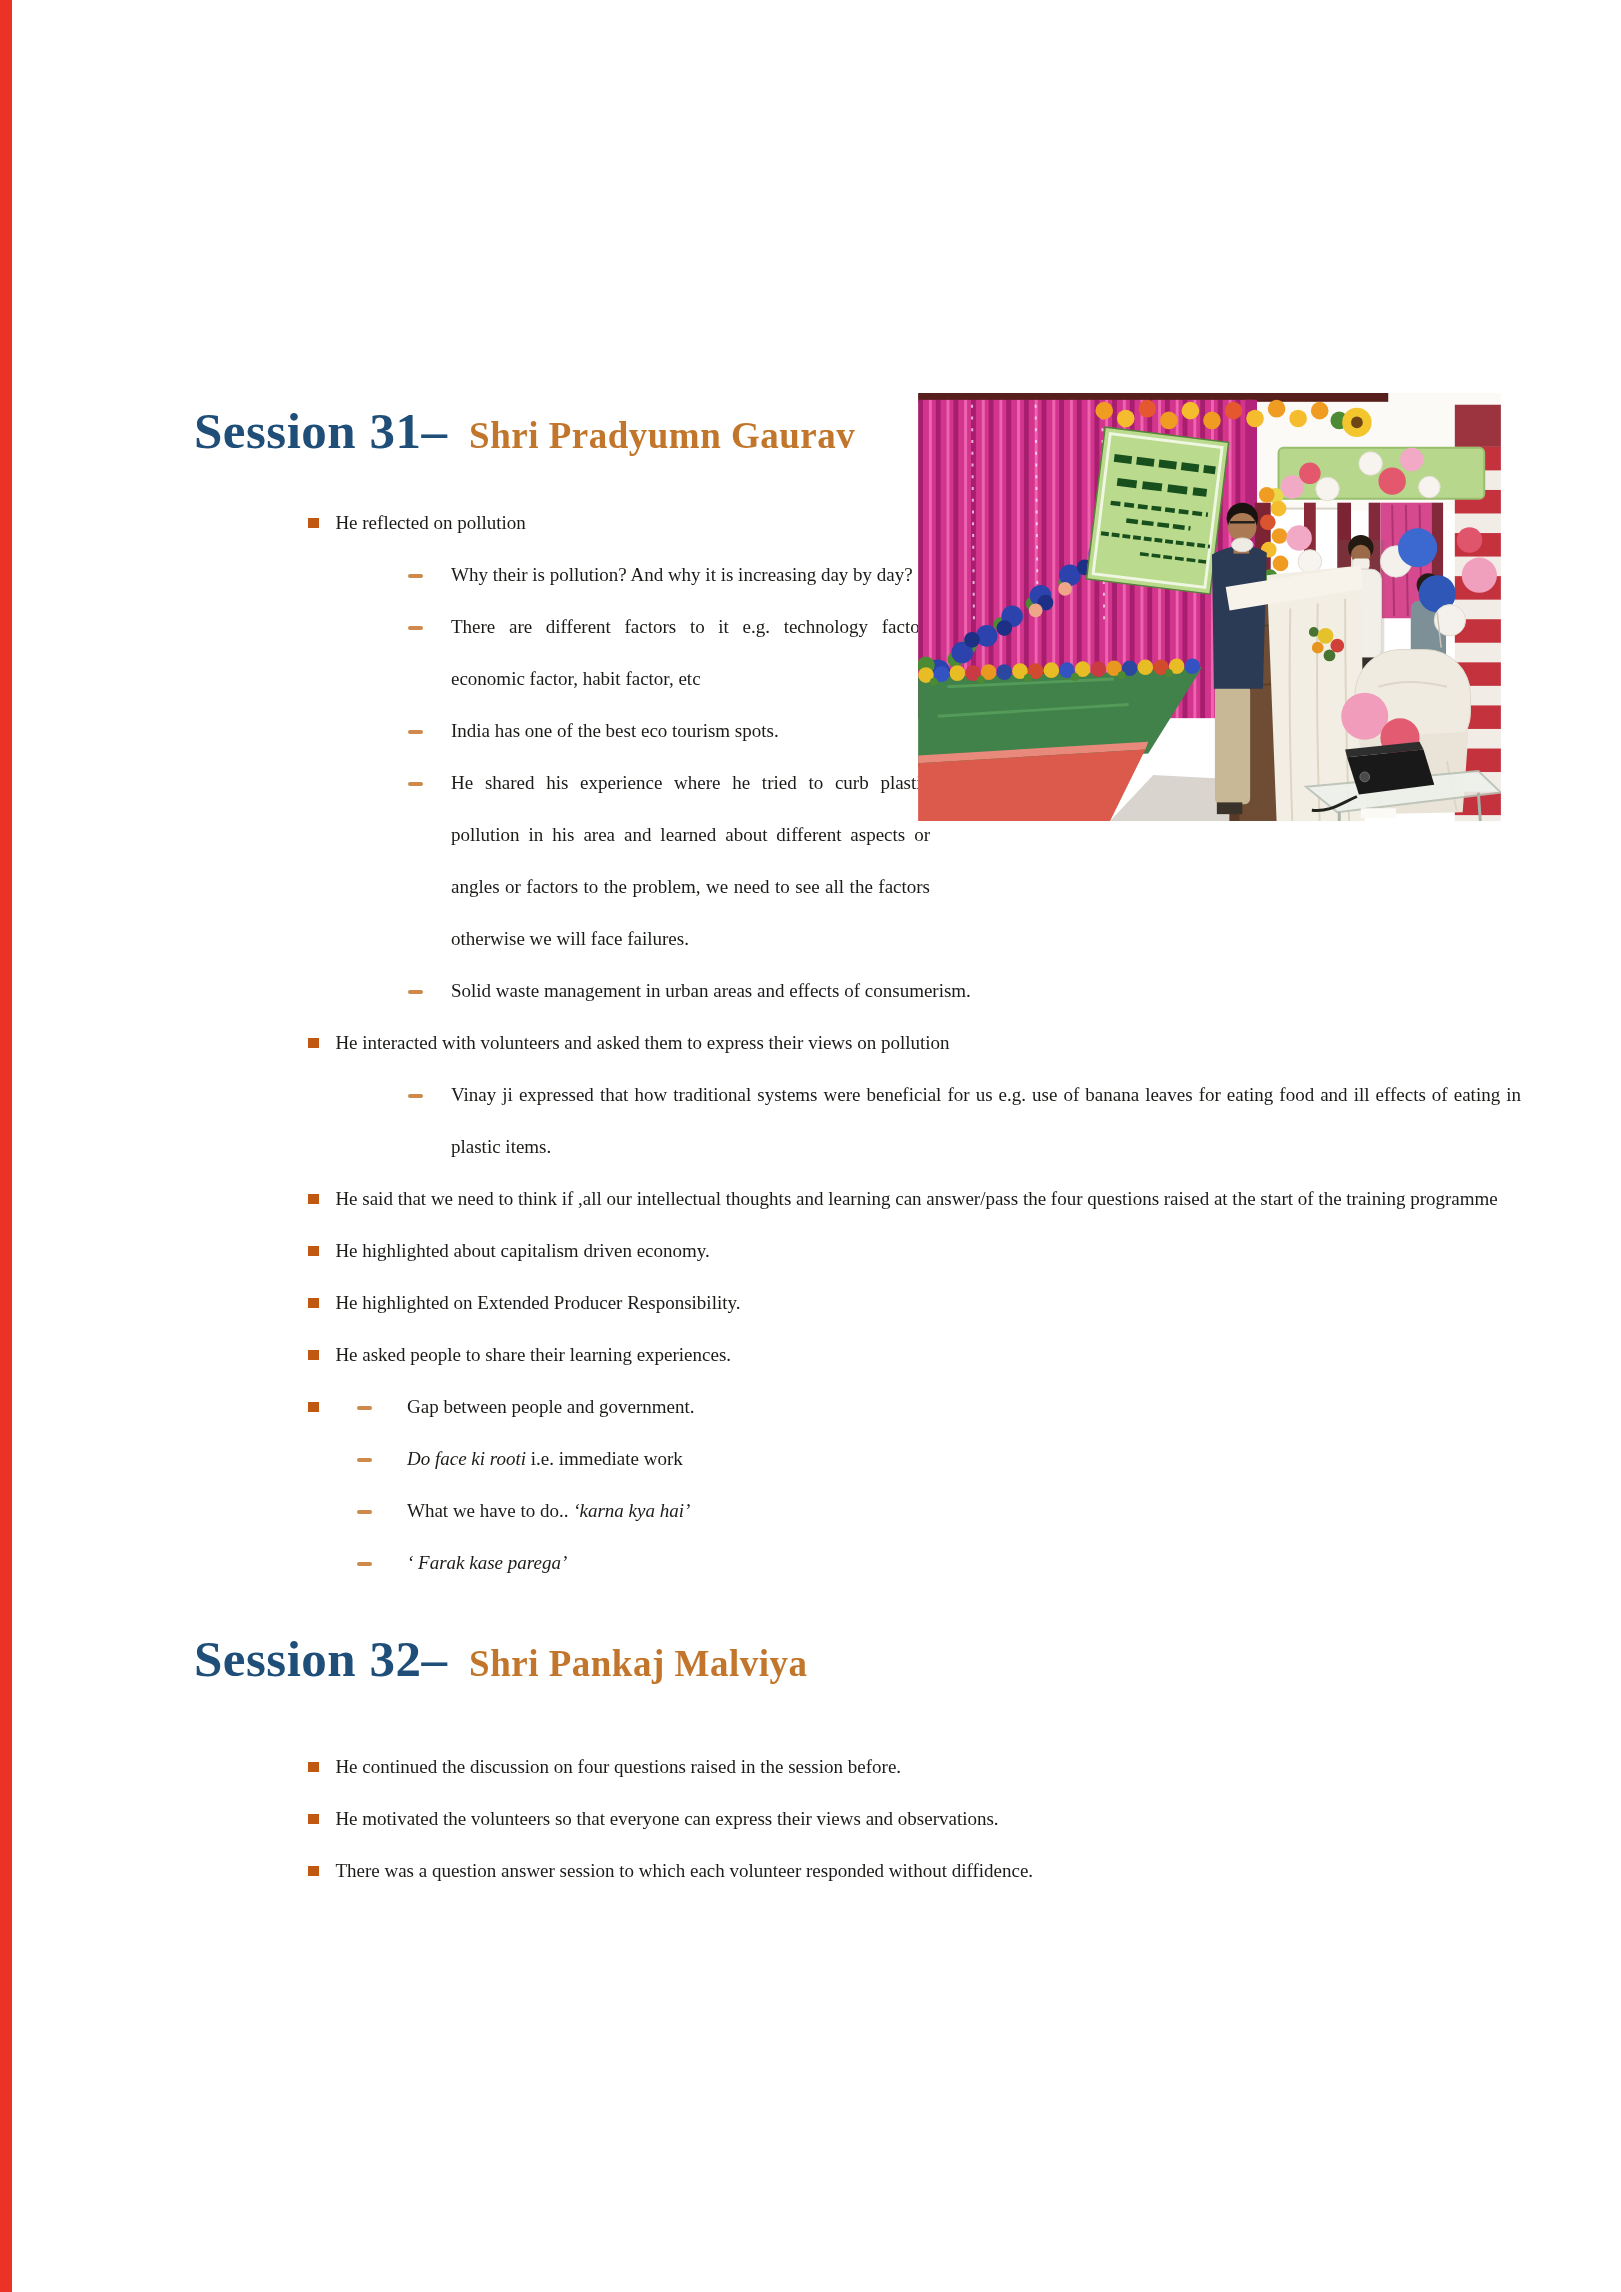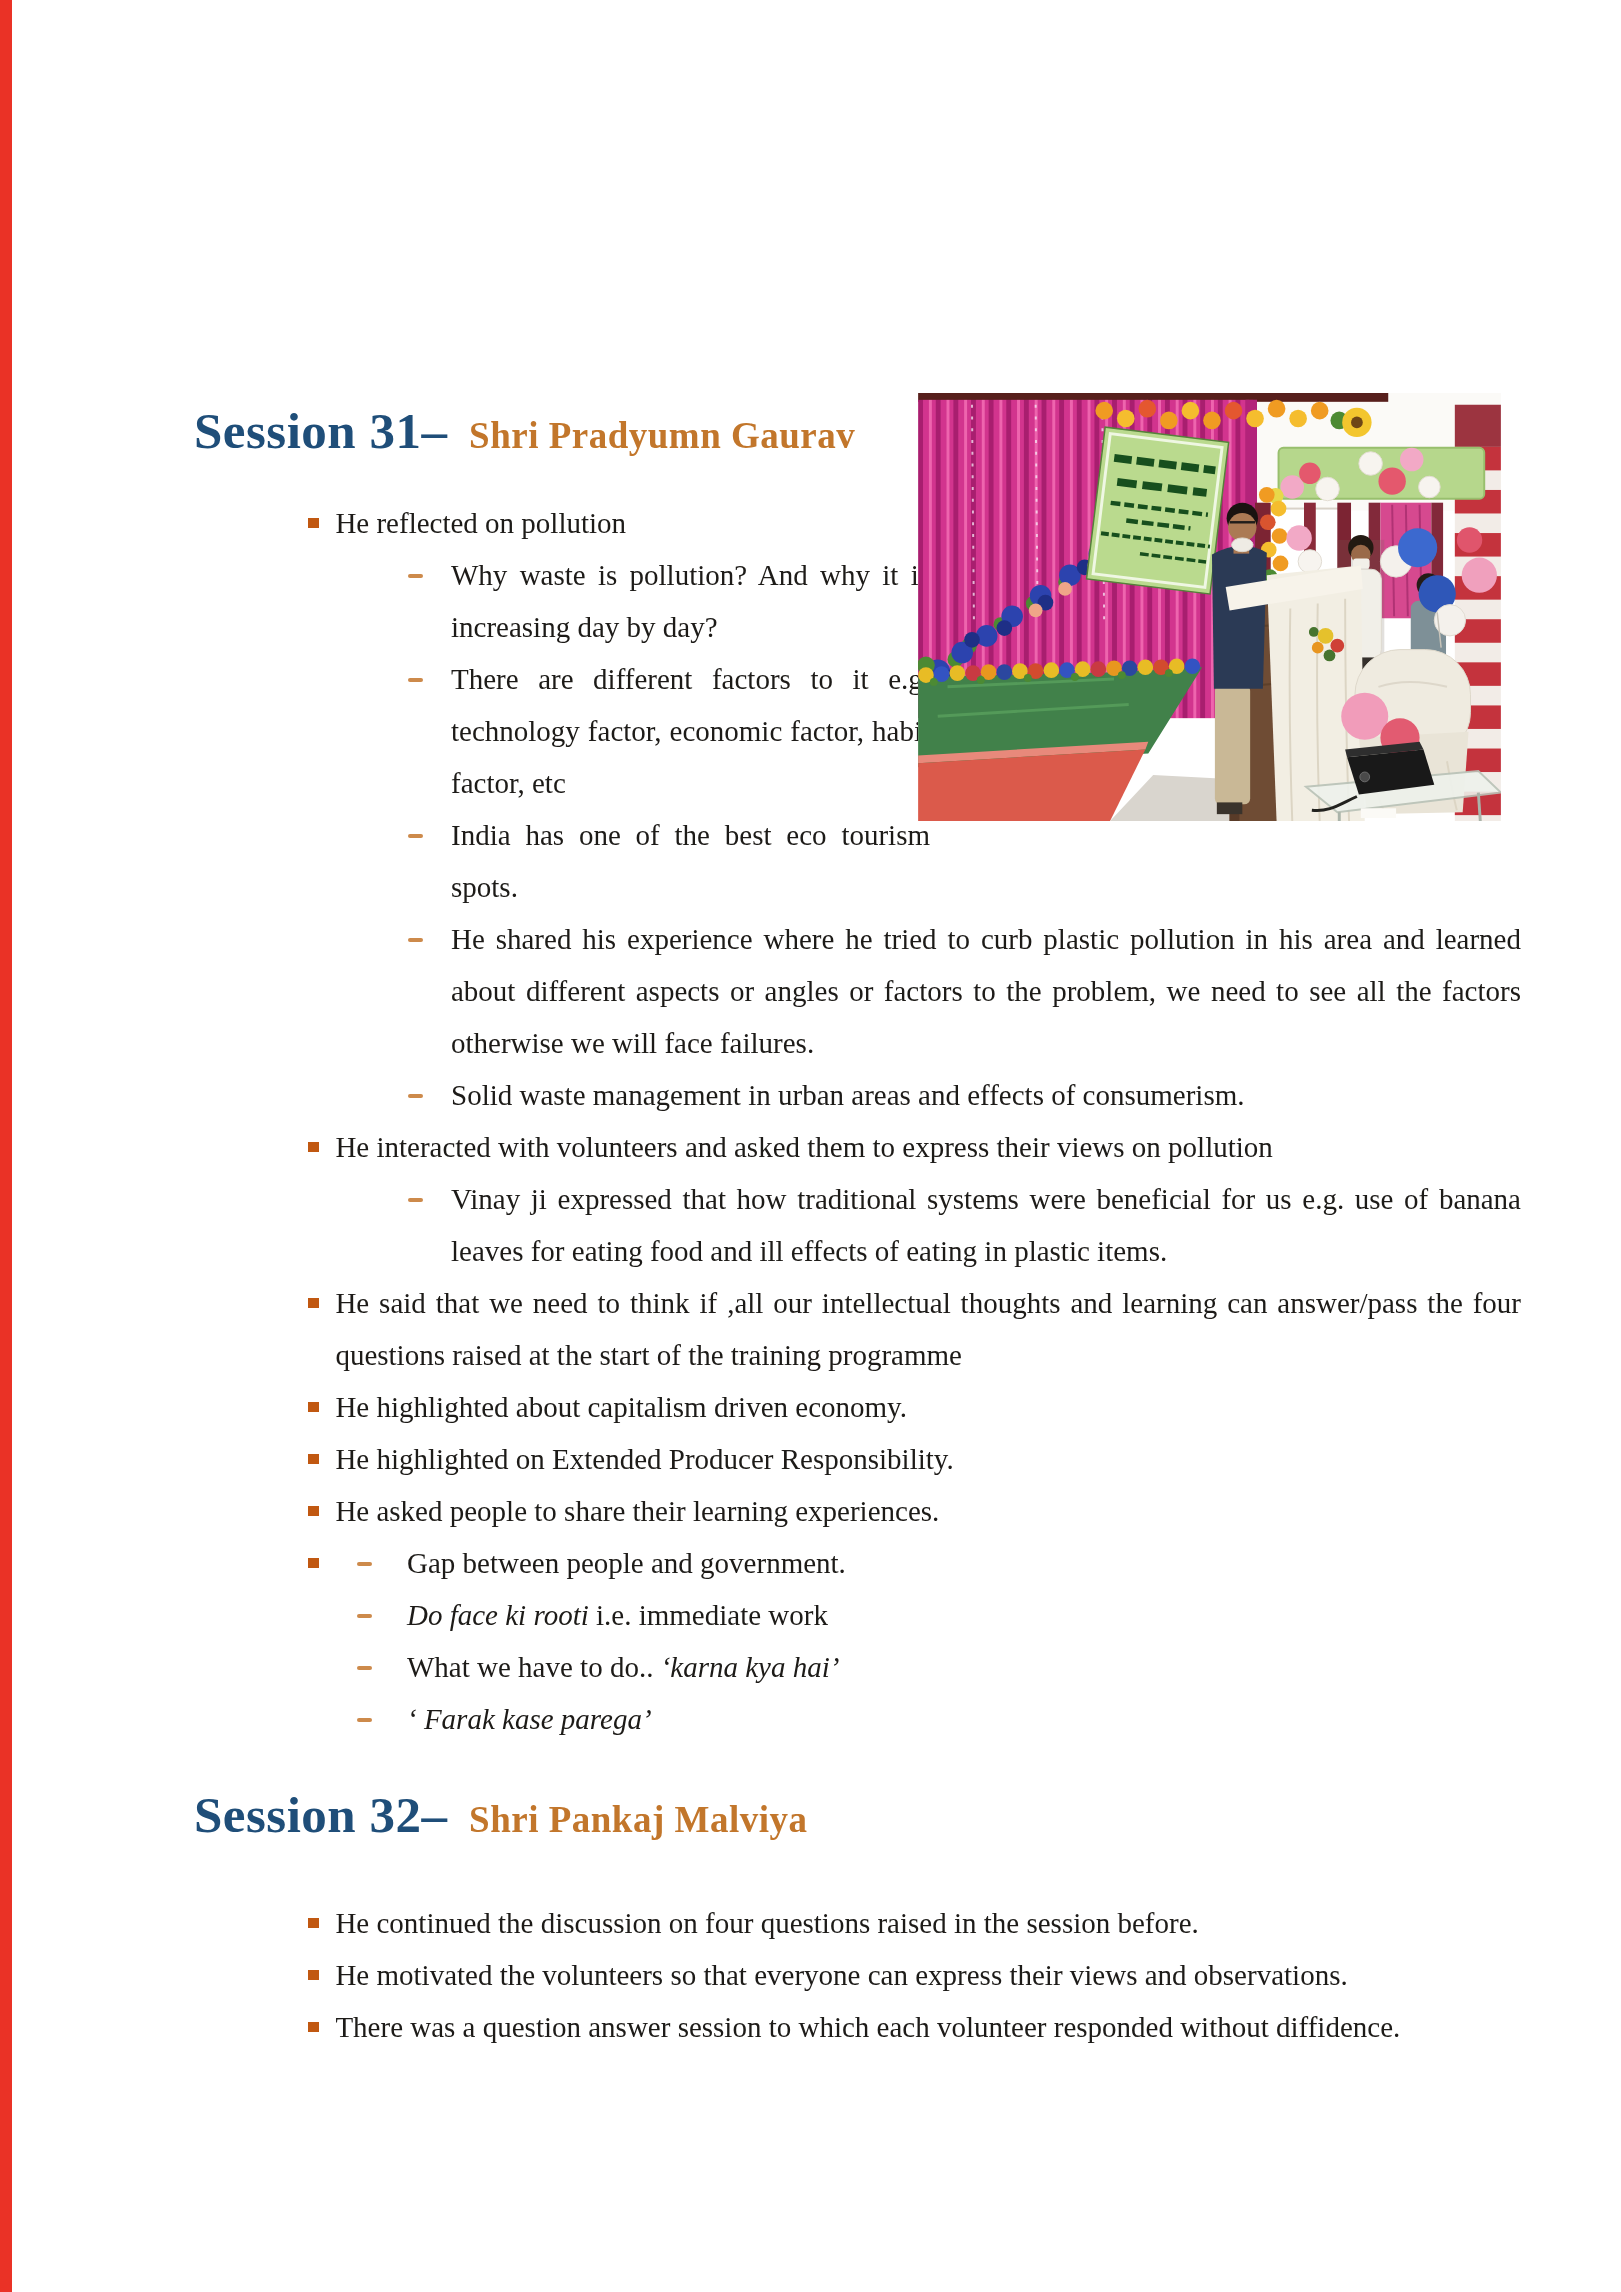--- a/index.html
+++ b/index.html
@@ -7,21 +7,21 @@
     width:1621px;height:2293px;position:relative;background:#ffffff;
     font-family:"Liberation Serif", serif;color:#1d1b18;overflow:hidden;
   }
   .red-bar{position:absolute;left:0;top:0;width:11.8px;height:2293px;background:#ea3226;}
   .content{position:absolute;left:0;top:0;width:1621px;padding-left:12px;}
   h1.session-heading{margin:0;font-weight:bold;font-size:51px;line-height:59px;white-space:nowrap;}
   h1#s31-heading{margin:402px 0 0 182px;}
   h1#s32-heading{margin:41px 8px 0 182px;}
   .sess{color:#1f4e79;letter-spacing:0.5px;}
   .spk{color:#c2762b;font-size:37px;font-weight:600;margin-left:21.6px;letter-spacing:0.5px;}
-  .list{margin:32px 112px 0 296px;font-size:29px;line-height:52px;}
+  .list{margin:32px 112px 0 296px;font-size:19px;line-height:52px;}
   #list-s32{margin-top:48px;}
   .photo-spacer{float:right;width:591px;height:384px;}
   .item{position:relative;text-align:justify;}
   .item .marker{position:absolute;display:block;}
   .item.l1{padding-left:27.4px;}
   .item.l1 .marker{left:0;top:20.6px;width:10.8px;height:10.8px;background:#c15811;}
   .item.l2{padding-left:143px;}
   .item.l2 .marker{left:100px;top:24.5px;width:14.7px;height:4.9px;border-radius:2px;background:#cd8a4b;}
   .item.l3{padding-left:99px;}
   .item.l3 .marker{left:49px;top:24.5px;width:14.7px;height:4.9px;border-radius:2px;background:#cd8a4b;}
@@ -35,21 +35,21 @@
 <div class="red-bar"></div>
 
 <div class="content">
 
   <h1 class="session-heading" id="s31-heading"><span class="sess">Session 31–</span><span class="spk">Shri Pradyumn Gaurav</span></h1>
 
   <div class="list" id="list-s31">
     <div class="photo-spacer"></div>
 
     <div class="item l1"><span class="marker"></span><span class="pre">He reflected on pollution</span><span class="it"></span><span class="post"></span></div>
-    <div class="item l2"><span class="marker"></span><span class="pre">Why waste is pollution? And why it is increasing day by day?</span><span class="it"></span><span class="post"></span></div>
+    <div class="item l2"><span class="marker"></span><span class="pre">Why their is pollution? And why it is increasing day by day?</span><span class="it"></span><span class="post"></span></div>
     <div class="item l2"><span class="marker"></span><span class="pre">There are different factors to it e.g. technology factor, economic factor, habit factor, etc</span><span class="it"></span><span class="post"></span></div>
     <div class="item l2"><span class="marker"></span><span class="pre">India has one of the best eco tourism spots.</span><span class="it"></span><span class="post"></span></div>
     <div class="item l2"><span class="marker"></span><span class="pre">He shared his experience where he tried to curb plastic pollution in his area and learned about different aspects or angles or factors to the problem, we need to see all the factors otherwise we will face failures.</span><span class="it"></span><span class="post"></span></div>
     <div class="item l2"><span class="marker"></span><span class="pre">Solid waste management in urban areas and effects of consumerism.</span><span class="it"></span><span class="post"></span></div>
     <div class="item l1"><span class="marker"></span><span class="pre">He interacted with volunteers and asked them to express their views on pollution</span><span class="it"></span><span class="post"></span></div>
     <div class="item l2"><span class="marker"></span><span class="pre">Vinay ji expressed that how traditional systems were beneficial for us e.g. use of banana leaves for eating food and ill effects of eating in plastic items.</span><span class="it"></span><span class="post"></span></div>
     <div class="item l1"><span class="marker"></span><span class="pre">He said that we need to think if ,all our intellectual thoughts and learning can answer/pass the four questions raised at the start of the training programme</span><span class="it"></span><span class="post"></span></div>
     <div class="item l1"><span class="marker"></span><span class="pre">He highlighted about capitalism driven economy.</span><span class="it"></span><span class="post"></span></div>
     <div class="item l1"><span class="marker"></span><span class="pre">He highlighted on Extended Producer Responsibility.</span><span class="it"></span><span class="post"></span></div>
     <div class="item l1"><span class="marker"></span><span class="pre">He asked people to share their learning experiences.</span><span class="it"></span><span class="post"></span></div>

